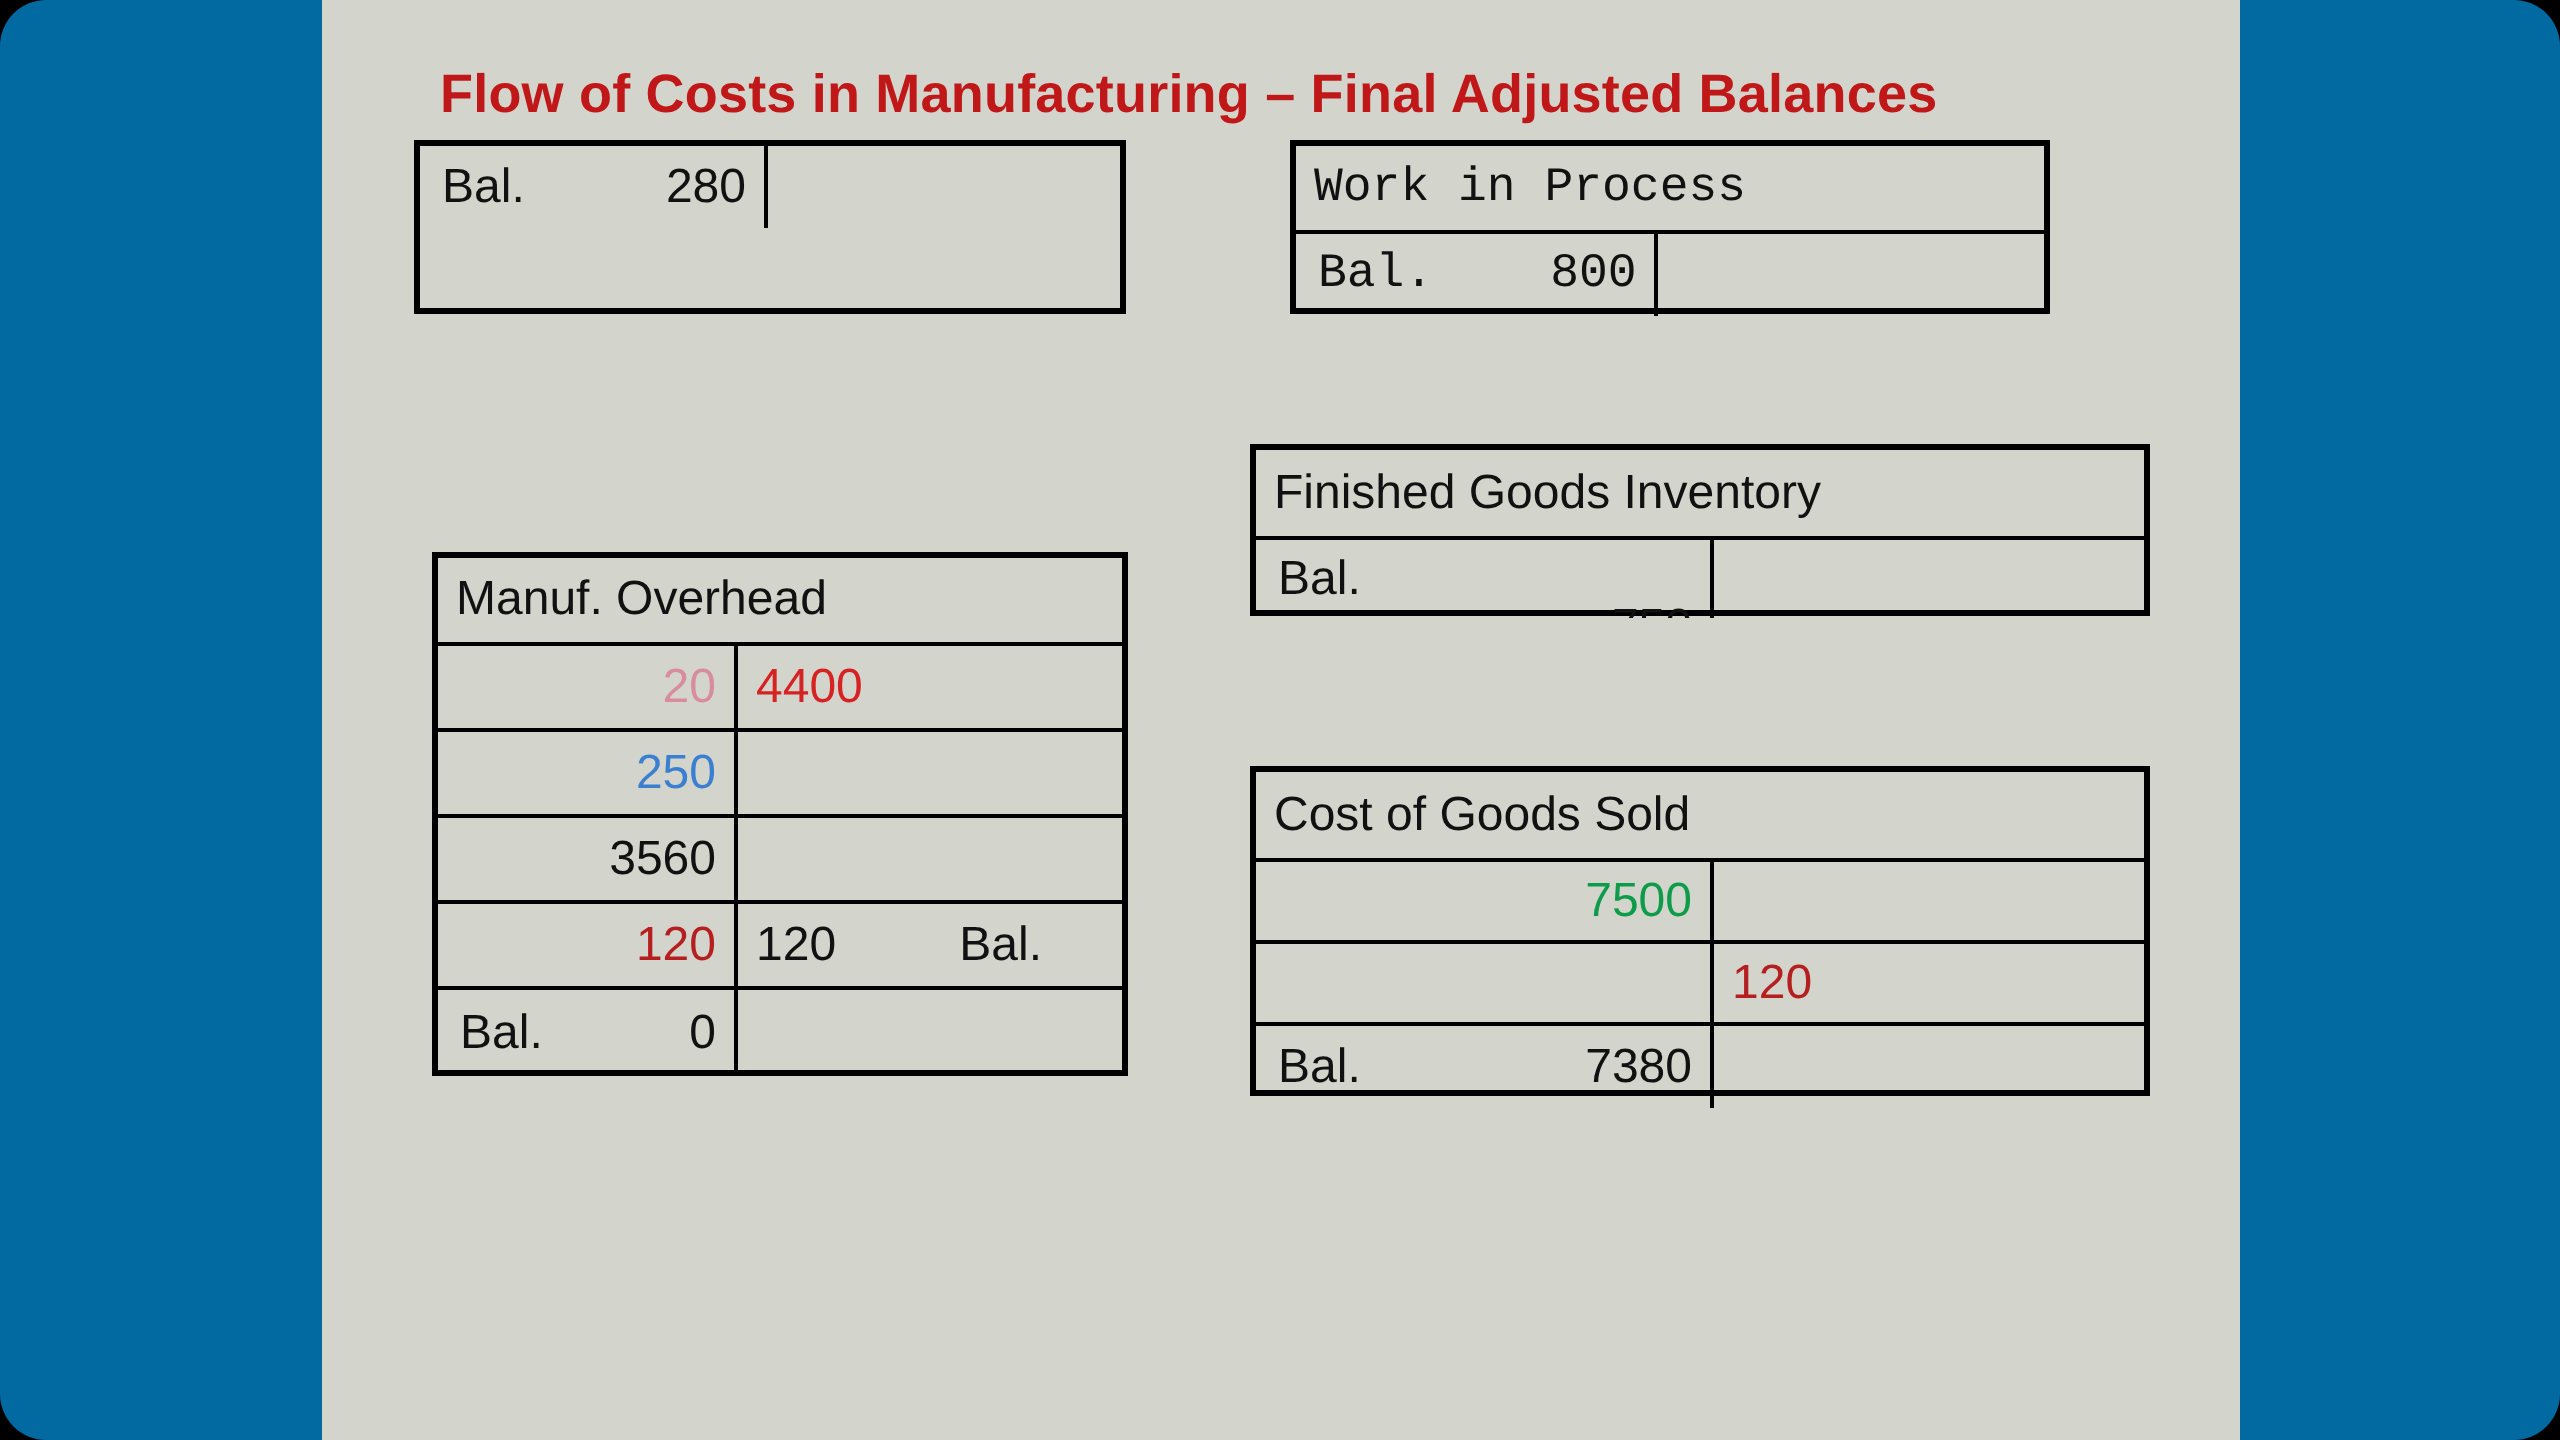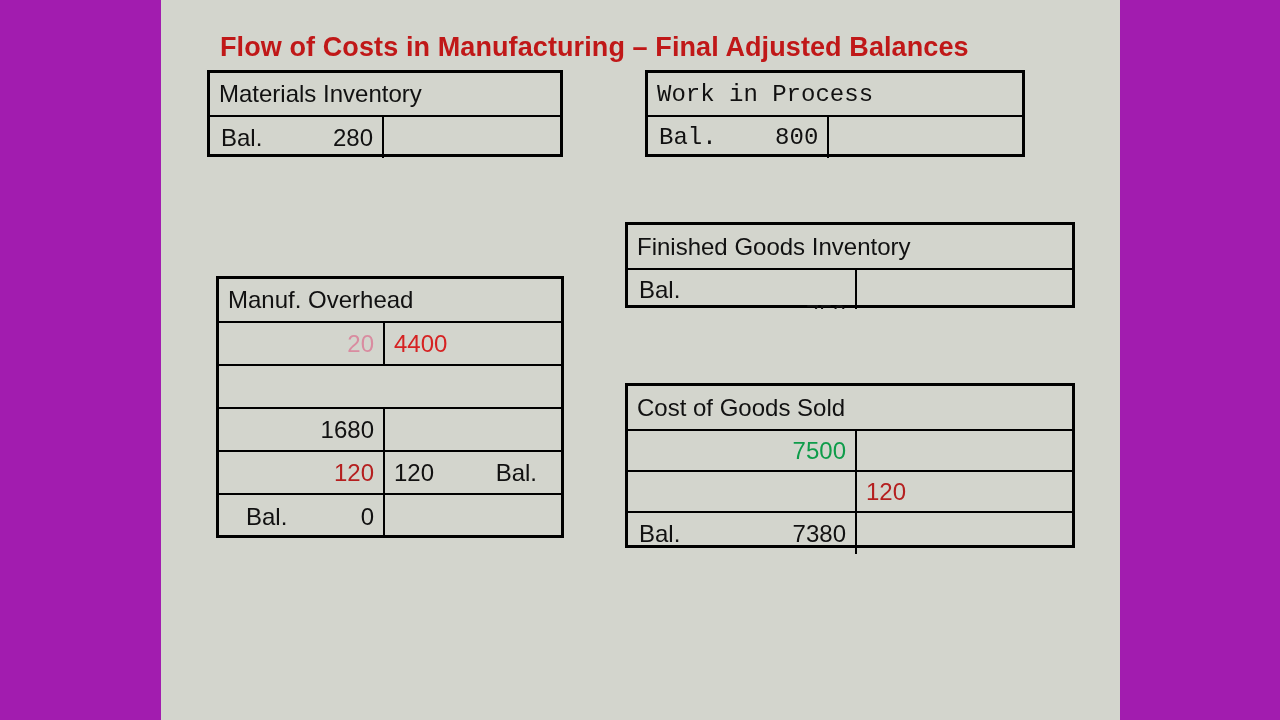--- a/index.html
+++ b/index.html
@@ -12,21 +12,22 @@
     width: 1280px;
     height: 720px;
     overflow: hidden;
     font-family: "Liberation Sans", sans-serif;
   }
 
   #screen {
     position: relative;
     width: 1280px;
     height: 720px;
-    background: #a21caf;
+    background: #0369a1;
+    border-radius: 23px;
   }
 
   
   #slide {
     position: absolute;
     left: 161px;
     top: 0;
     width: 959px;
     height: 720px;
     background: #d3d5cd;
@@ -116,39 +117,38 @@
 
   #acct-fg { left: 464px; top: 222px; width: 450px; height: 86px; }
   #acct-fg .acct-header { height: 45px; }
   #acct-fg .acct-row    { height: 39px; }
   #acct-fg .cell.debit  { width: 229px; }
   #acct-fg .cell.credit { width: 215px; }
 
   #acct-moh { left: 55px; top: 276px; width: 348px; height: 262px; }
   #acct-moh .acct-header { height: 44px; }
   #acct-moh .acct-row    { height: 43px; }
-  #acct-moh .cell.debit  { width: 150px; margin-left: 16px; }
+  #acct-moh .cell.debit  { width: 150px; }
   #acct-moh .cell.credit { width: 163px; }
 
   #acct-cogs { left: 464px; top: 383px; width: 450px; height: 165px; }
   #acct-cogs .acct-header { height: 45px; }
   #acct-cogs .acct-row    { height: 41px; }
   #acct-cogs .cell.debit  { width: 229px; justify-content: flex-end; }
   #acct-cogs .cell.credit { width: 215px; }
 </style>
 </head>
 <body>
 
 <div id="screen">
   <div id="slide">
 
     <div id="slide-title">Flow of Costs in Manufacturing – Final Adjusted Balances</div>
 
     <div class="taccount" id="acct-materials">
-        <div class="acct-header">Materials Inventory</div>
         <div class="acct-row last">
           <div class="cell debit">
             <span class="lbl">Bal.</span>
             <span class="amt grow" style="color: rgb(17, 17, 17);">280</span>
           </div>
           <div class="cell credit">
             <span class="amt" style="color: rgb(17, 17, 17);"></span>
             <span class="lbl push blank"></span>
           </div>
         </div>
@@ -188,29 +188,33 @@
           <div class="cell debit">
             <span class="lbl blank"></span>
             <span class="amt grow" style="color: rgb(217, 140, 160);">20</span>
           </div>
           <div class="cell credit">
             <span class="amt" style="color: rgb(214, 34, 34);">4400</span>
             <span class="lbl push blank"></span>
           </div>
         </div>
         <div class="acct-row">
-          <div class="cell credit">
-            <span class="amt" style="color: rgb(17, 17, 17);"></span>
-            <span class="lbl push blank"></span>
-          </div>
-        </div>
-        <div class="acct-row">
-          <div class="cell debit">
-            <span class="lbl blank"></span>
-            <span class="amt grow" style="color: rgb(17, 17, 17);">1680</span>
+          <div class="cell debit">
+            <span class="lbl blank"></span>
+            <span class="amt grow" style="color: rgb(58, 127, 208);">250</span>
+          </div>
+          <div class="cell credit">
+            <span class="amt" style="color: rgb(17, 17, 17);"></span>
+            <span class="lbl push blank"></span>
+          </div>
+        </div>
+        <div class="acct-row">
+          <div class="cell debit">
+            <span class="lbl blank"></span>
+            <span class="amt grow" style="color: rgb(17, 17, 17);">3560</span>
           </div>
           <div class="cell credit">
             <span class="amt" style="color: rgb(17, 17, 17);"></span>
             <span class="lbl push blank"></span>
           </div>
         </div>
         <div class="acct-row">
           <div class="cell debit">
             <span class="lbl blank"></span>
             <span class="amt grow" style="color: rgb(181, 31, 31);">120</span>

